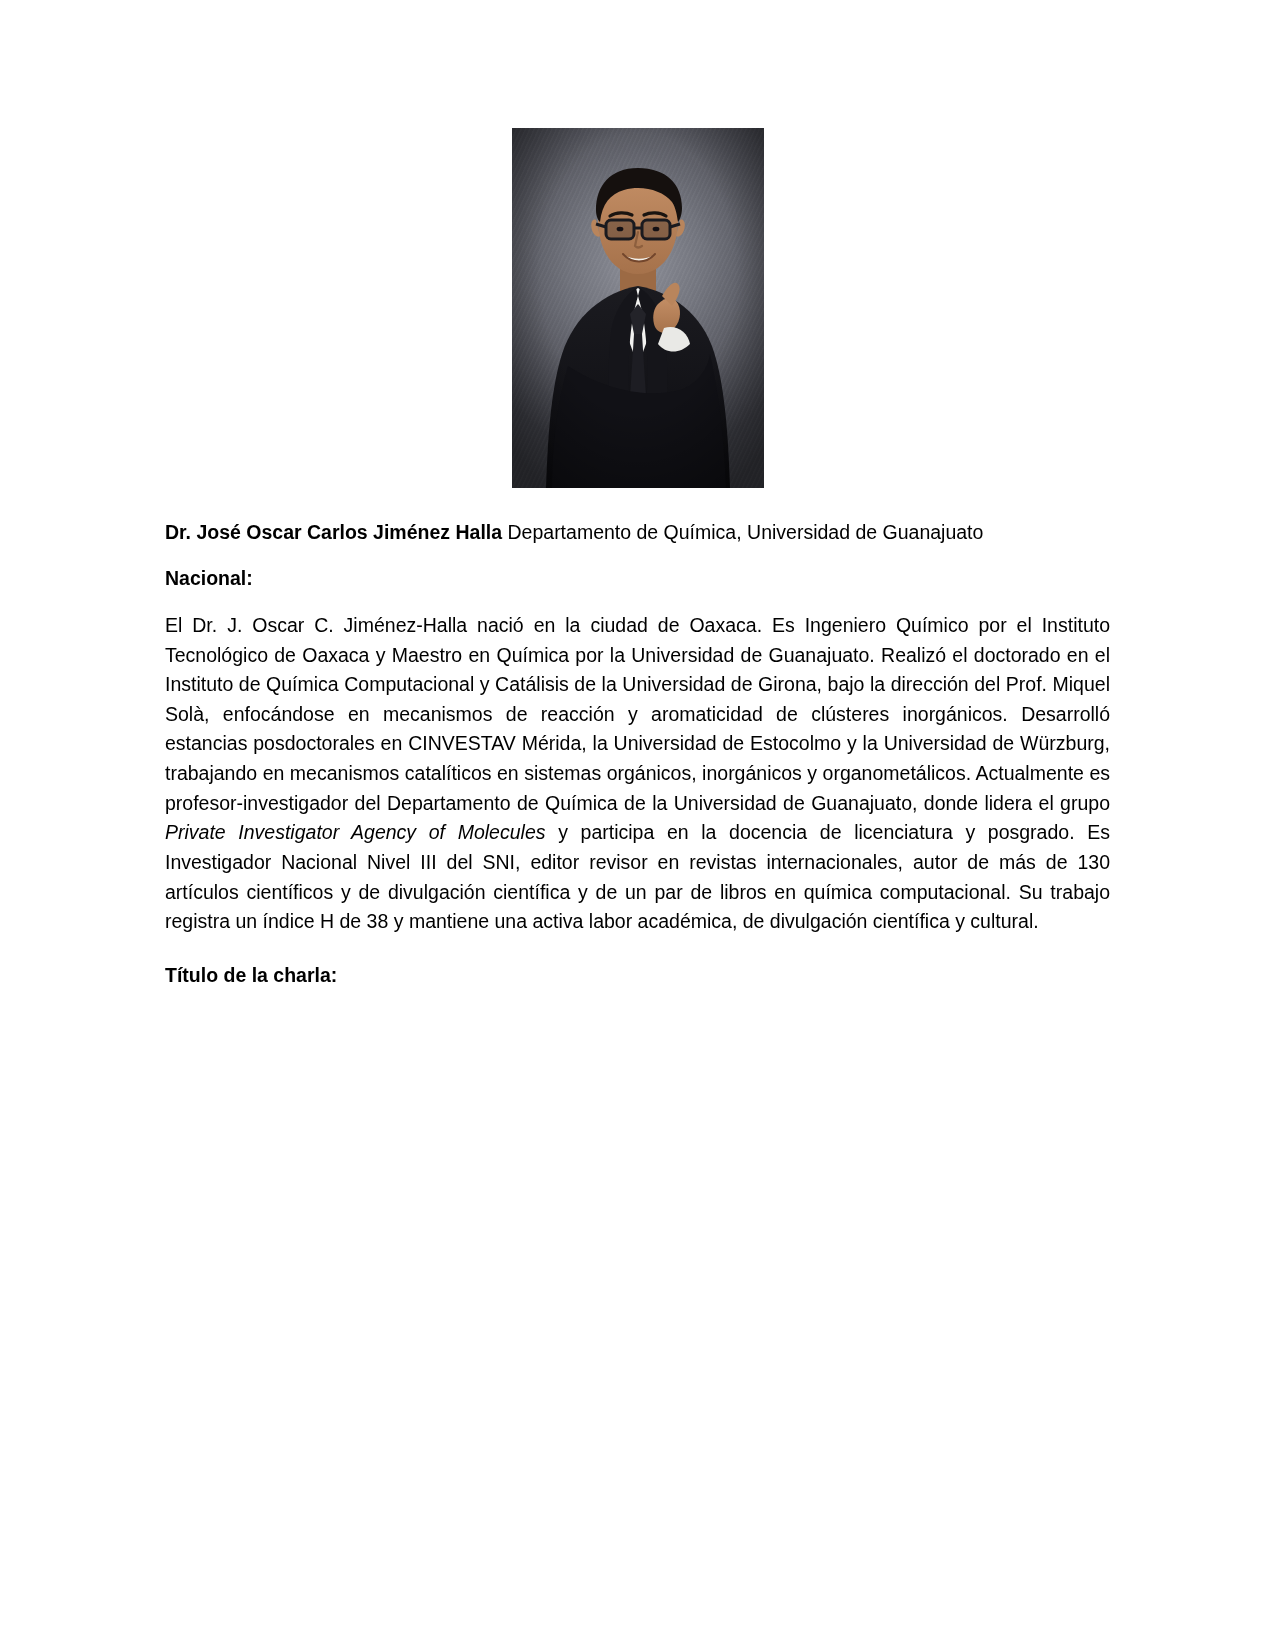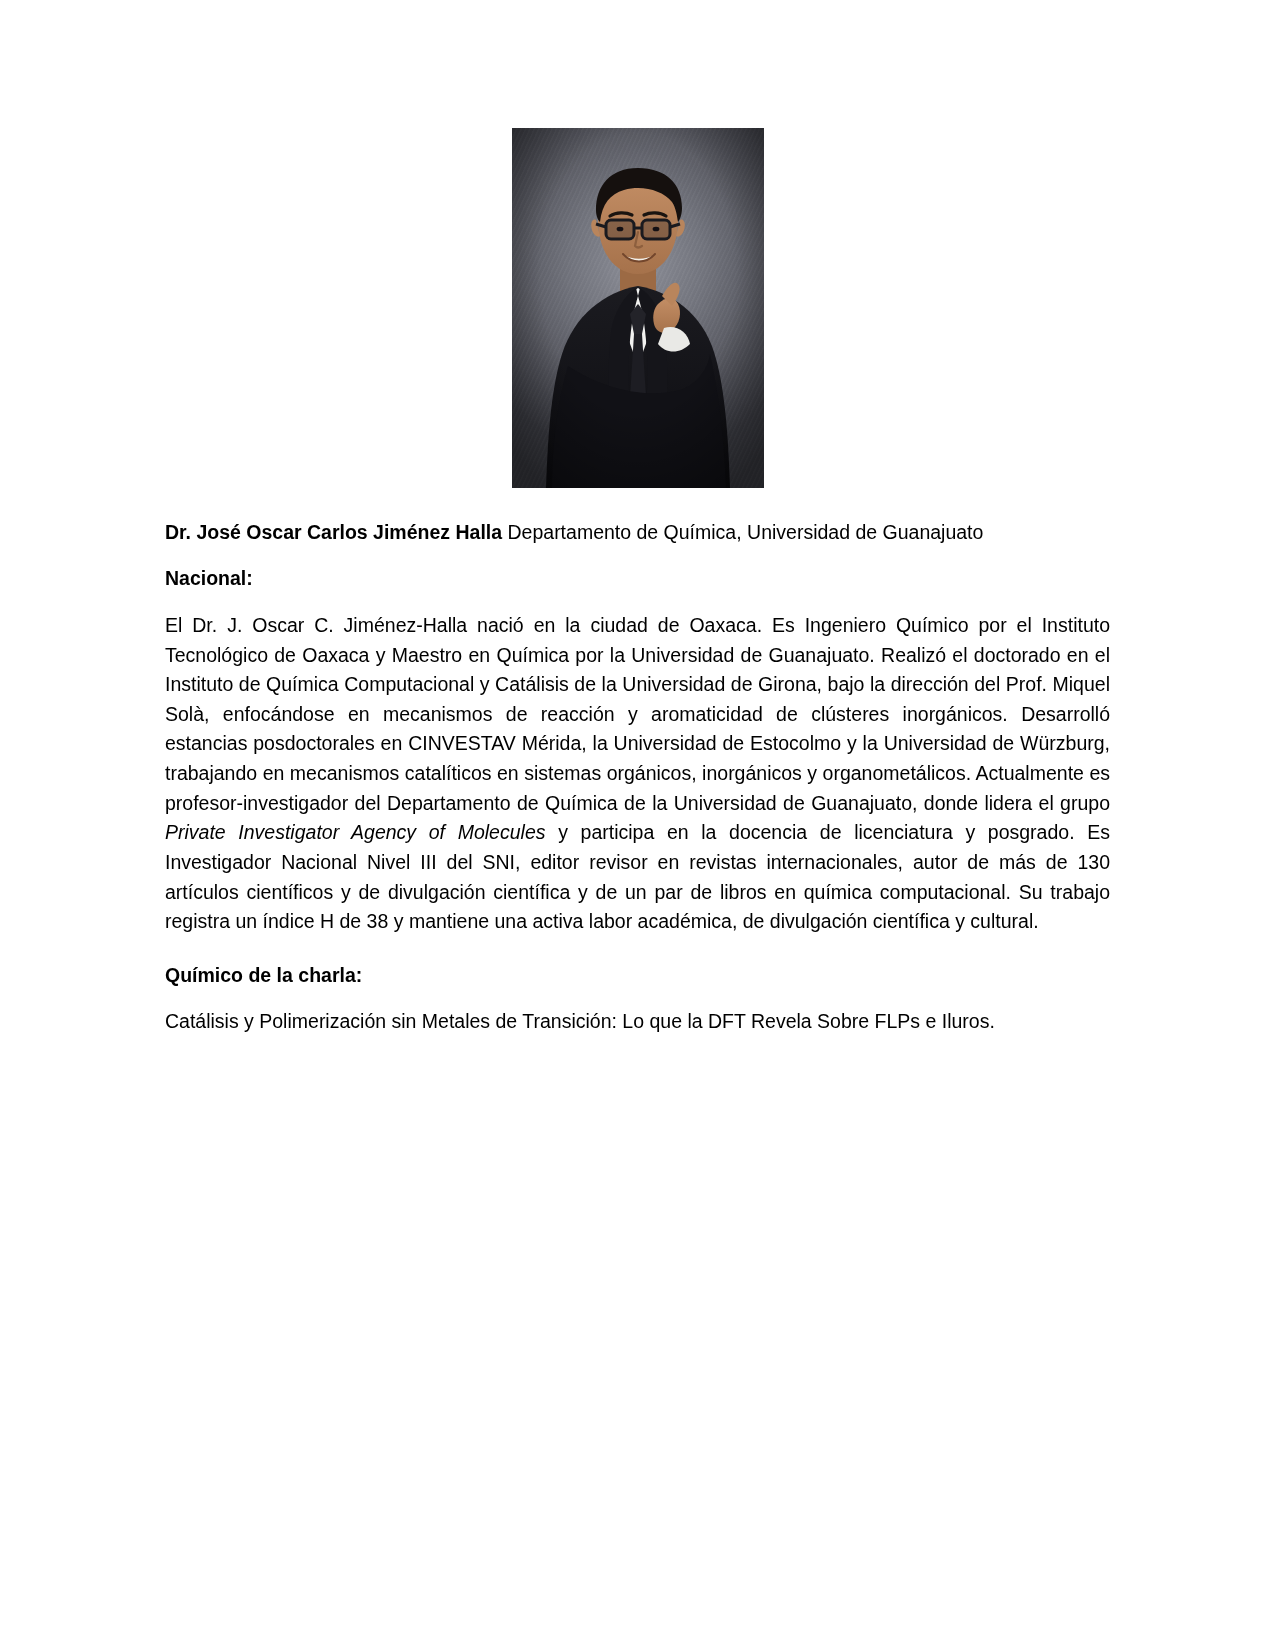--- a/index.html
+++ b/index.html
@@ -158,17 +158,16 @@
   <p class="lead">
     <span class="bold">Dr. José Oscar Carlos Jiménez Halla</span><span> Departamento de Química, Universidad de Guanajuato</span>
   </p>
 
   <p class="section-head">Nacional:</p>
 
   <p class="justified bio">
     <span>El Dr. J. Oscar C. Jiménez-Halla nació en la ciudad de Oaxaca. Es Ingeniero Químico por el Instituto Tecnológico de Oaxaca y Maestro en Química por la Universidad de Guanajuato. Realizó el doctorado en el Instituto de Química Computacional y Catálisis de la Universidad de Girona, bajo la dirección del Prof. Miquel Solà, enfocándose en mecanismos de reacción y aromaticidad de clústeres inorgánicos. Desarrolló estancias posdoctorales en CINVESTAV Mérida, la Universidad de Estocolmo y la Universidad de Würzburg, trabajando en mecanismos catalíticos en sistemas orgánicos, inorgánicos y organometálicos. Actualmente es profesor-investigador del Departamento de Química de la Universidad de Guanajuato, donde lidera el grupo </span><span class="italic">Private Investigator Agency of Molecules</span><span> y participa en la docencia de licenciatura y posgrado. Es Investigador Nacional Nivel III del SNI, editor revisor en revistas internacionales, autor de más de 130 artículos científicos y de divulgación científica y de un par de libros en química computacional. Su trabajo registra un índice H de 38 y mantiene una activa labor académica, de divulgación científica y cultural.</span>
   </p>
 
-  <p class="section-head talk-title-label">Químico de la charla:</p>
+  <p class="section-head talk-title-label">Título de la charla:</p>
 
-  <p>Catálisis y Polimerización sin Metales de Transición: Lo que la DFT Revela Sobre FLPs e Iluros.</p>
 
 </div>
 
 </body></html>

